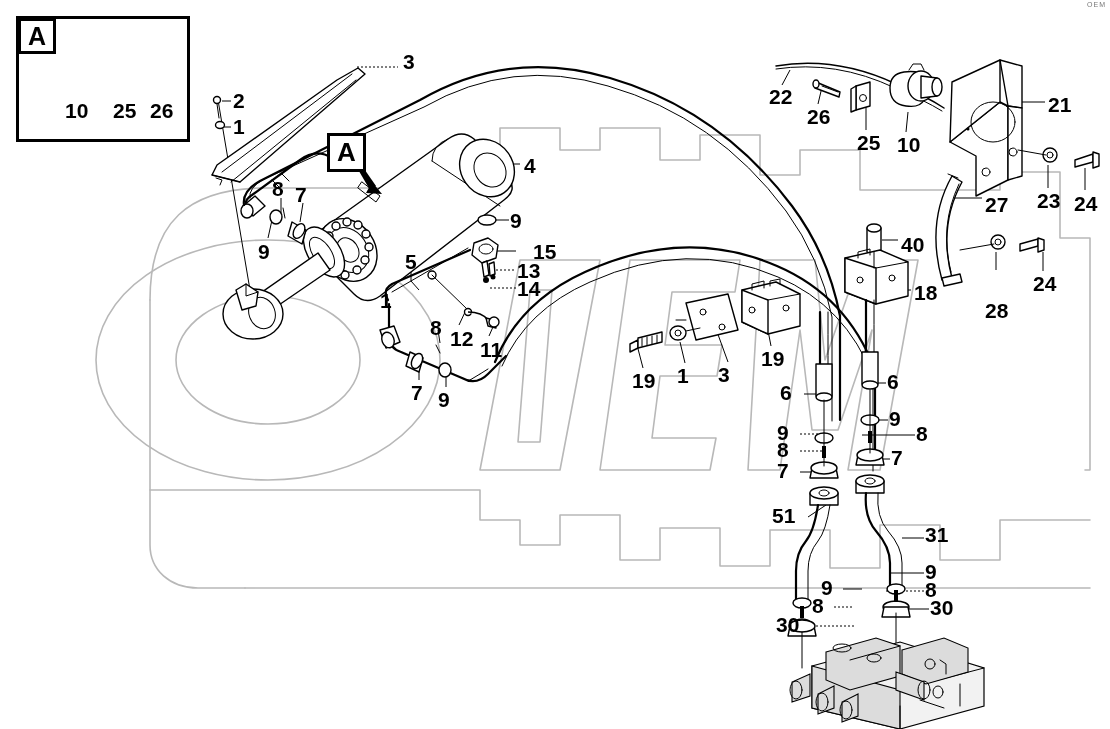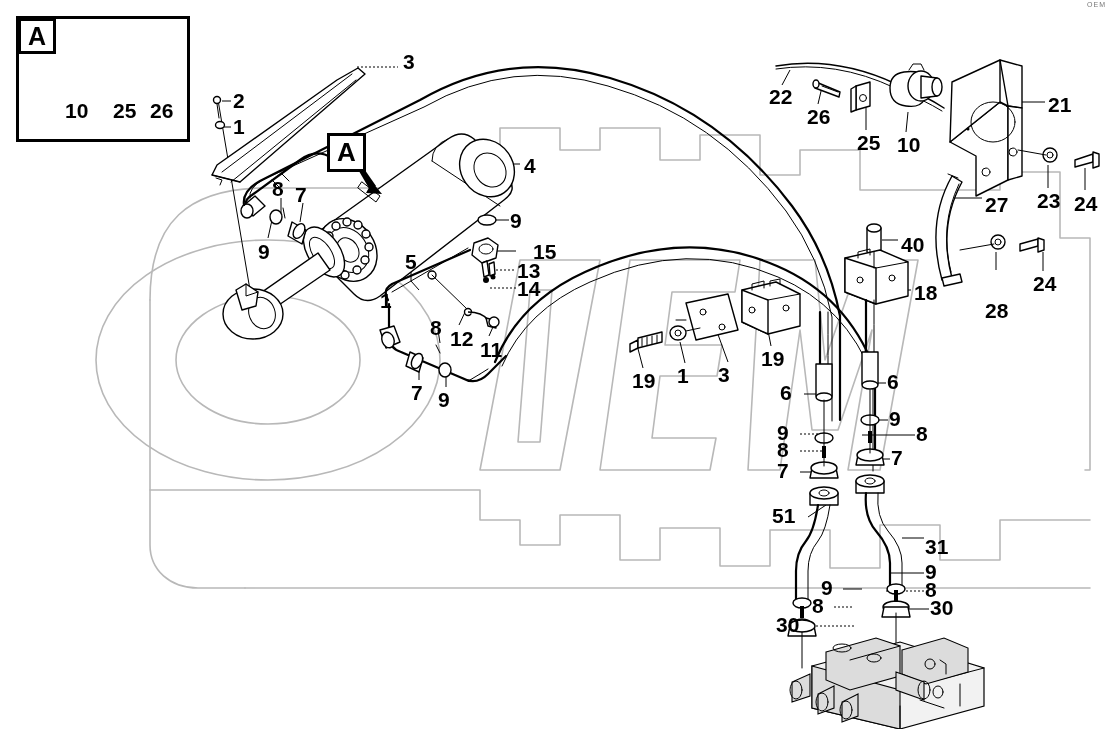--- a/index.html
+++ b/index.html
@@ -485,21 +485,21 @@
   <div class="lbl" style="left:761px;top:348px;">19</div>
   <div class="lbl" style="left:780px;top:382px;">6</div>
   <div class="lbl" style="left:887px;top:371px;">6</div>
   <div class="lbl" style="left:889px;top:408px;">9</div>
   <div class="lbl" style="left:777px;top:422px;">9</div>
   <div class="lbl" style="left:916px;top:423px;">8</div>
   <div class="lbl" style="left:777px;top:439px;">8</div>
   <div class="lbl" style="left:777px;top:460px;">7</div>
   <div class="lbl" style="left:891px;top:447px;">7</div>
   <div class="lbl" style="left:772px;top:505px;">51</div>
-  <div class="lbl" style="left:925px;top:536px;text-align:right;">31</div>
+  <div class="lbl" style="left:925px;top:524px;text-align:right;">31</div>
   <div class="lbl" style="left:925px;top:561px;">9</div>
   <div class="lbl" style="left:925px;top:579px;">8</div>
   <div class="lbl" style="left:930px;top:597px;">30</div>
   <div class="lbl" style="left:821px;top:577px;">9</div>
   <div class="lbl" style="left:812px;top:595px;">8</div>
   <div class="lbl" style="left:776px;top:614px;">30</div>
 
   <div class="tr-mark">OEM</div>
 
 </div>

